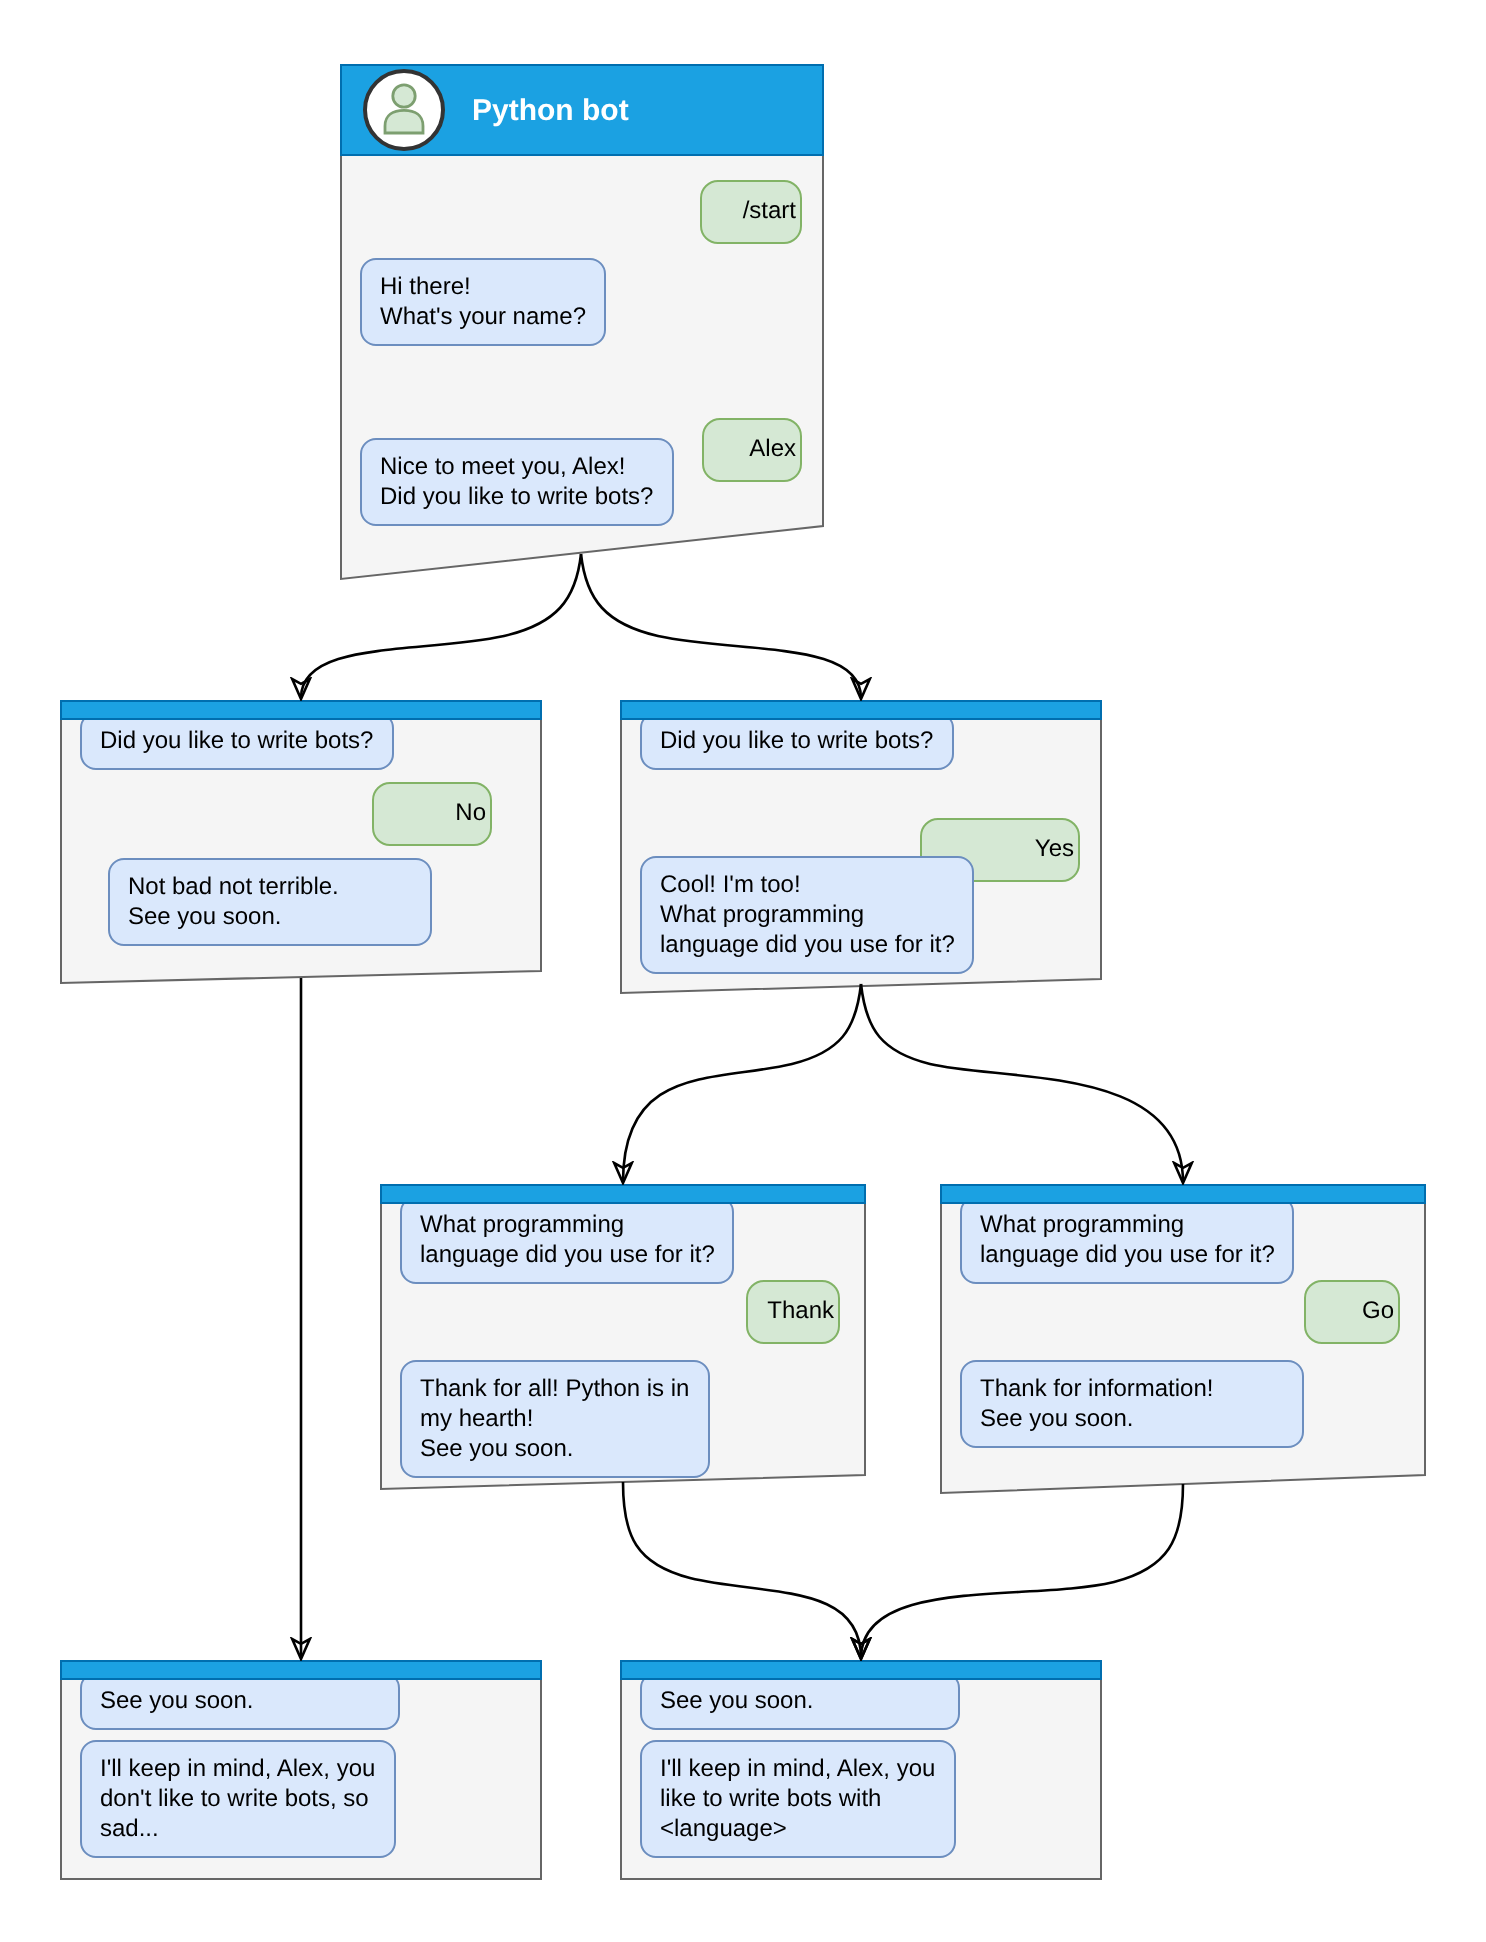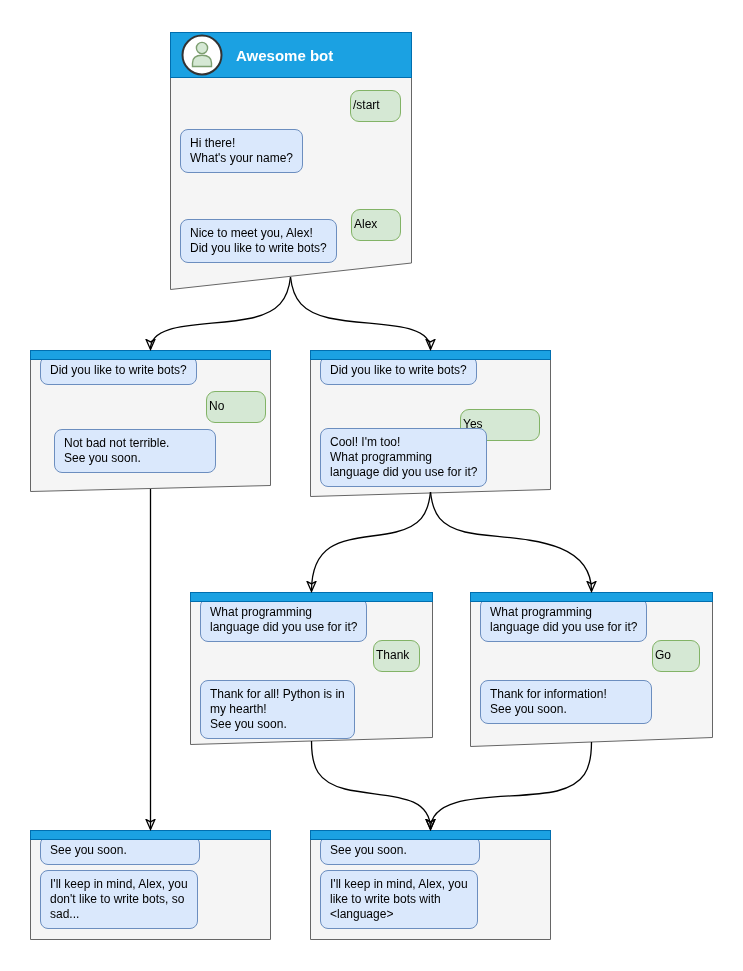--- a/index.html
+++ b/index.html
@@ -18,21 +18,21 @@
   .titlebar.large{height:46px;display:flex;align-items:center;}
   .titlebar.large .avatar-svg{margin-left:9px;display:block;}
   .title{color:#ffffff;font-weight:bold;font-size:15px;margin-left:12px;white-space:nowrap;}
   .av-ring{fill:#ffffff;stroke:#333333;stroke-width:2;}
   .person{fill:#d5e8d4;stroke:#7d9f70;stroke-width:1.4;}
   .bubble{
     position:absolute;z-index:1;font-size:12px;line-height:15px;color:#000000;
     padding:6px 9px;border-radius:8px;white-space:pre-line;box-sizing:border-box;
   }
   .bubble.bot{background:#dae8fc;border:1px solid #6c8ebf;}
-  .bubble.user{background:#d5e8d4;border:1px solid #82b366;text-align:left;padding:7px 2px 8px;border-radius:9px;}
+  .bubble.user{background:#d5e8d4;border:1px solid #82b366;text-align:right;padding:7px 2px 8px;border-radius:9px;}
   .arrows{position:absolute;left:0;top:0;z-index:3;pointer-events:none;}
   .arrows path{fill:none;stroke:#000000;stroke-width:1.3;}
 </style>
 </head>
 <body>
 
 <div class="canvas">
 
   <svg class="arrows" width="743" height="971">
     <defs>
@@ -52,37 +52,37 @@
   <div class="window" style="left:170px;top:32px;width:242px;height:258px;">
     <svg class="frame" width="242" height="258">
       <path class="body" d="M0.5,0.5 L241.5,0.5 L241.5,231 L0.5,257.5 Z"></path>
     </svg>
     <div class="titlebar large">
       <svg class="avatar-svg" width="44" height="44" viewBox="0 0 44 44">
         <circle class="av-ring" cx="22" cy="22" r="19.5"></circle>
         <circle class="person" cx="22" cy="15" r="5.6"></circle>
         <path class="person" d="M12.5,33.5 L12.5,30 C12.5,24.5 16.5,22.2 22,22.2 C27.5,22.2 31.5,24.5 31.5,30 L31.5,33.5 Z"></path>
       </svg>
-      <span class="title">Awesome bot</span>
+      <span class="title">Python bot</span>
     </div>
     <div class="bubble user" style="top:58px;right:11px;width:51px;">/start</div>
     <div class="bubble bot" style="top:97px;left:10px;">Hi there!
 What's your name?</div>
     <div class="bubble user" style="top:149px;right:11px;width:50px;margin-top:28px;">Alex</div>
     <div class="bubble bot" style="top:187px;left:10px;">Nice to meet you, Alex!
 Did you like to write bots?</div>
   </div>
 
   <div class="window" style="left:30px;top:350px;width:241px;height:142px;">
     <svg class="frame" width="241" height="142">
       <path class="body" d="M0.5,0.5 L240.5,0.5 L240.5,135.5 L0.5,141.5 Z"></path>
     </svg>
     <div class="titlebar small"></div>
     <div class="bubble bot" style="top:6px;left:10px;">Did you like to write bots?</div>
-    <div class="bubble user" style="top:41px;right:5px;width:60px;margin-left:39px;">No</div>
+    <div class="bubble user" style="top:41px;right:25px;width:60px;margin-left:39px;">No</div>
     <div class="bubble bot" style="top:79px;left:24px;width:162px;">Not bad not terrible.
 See you soon.</div>
   </div>
 
   <div class="window" style="left:310px;top:350px;width:241px;height:147px;">
     <svg class="frame" width="241" height="147">
       <path class="body" d="M0.5,0.5 L240.5,0.5 L240.5,139.5 L0.5,146.5 Z"></path>
     </svg>
     <div class="titlebar small"></div>
     <div class="bubble bot" style="top:6px;left:10px;">Did you like to write bots?</div>

